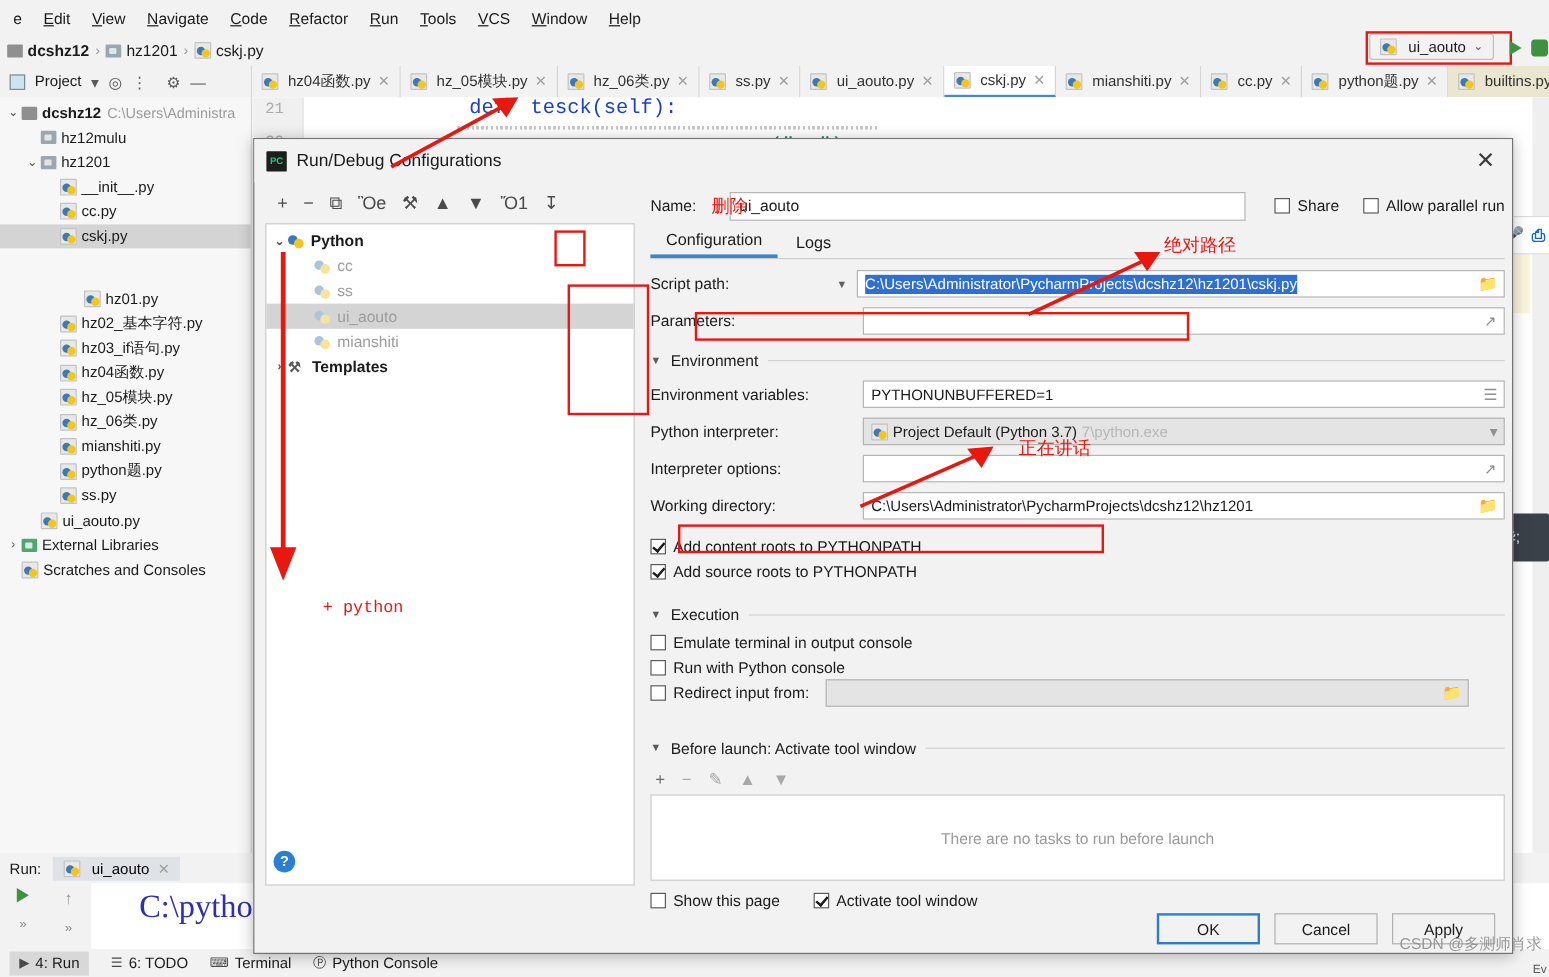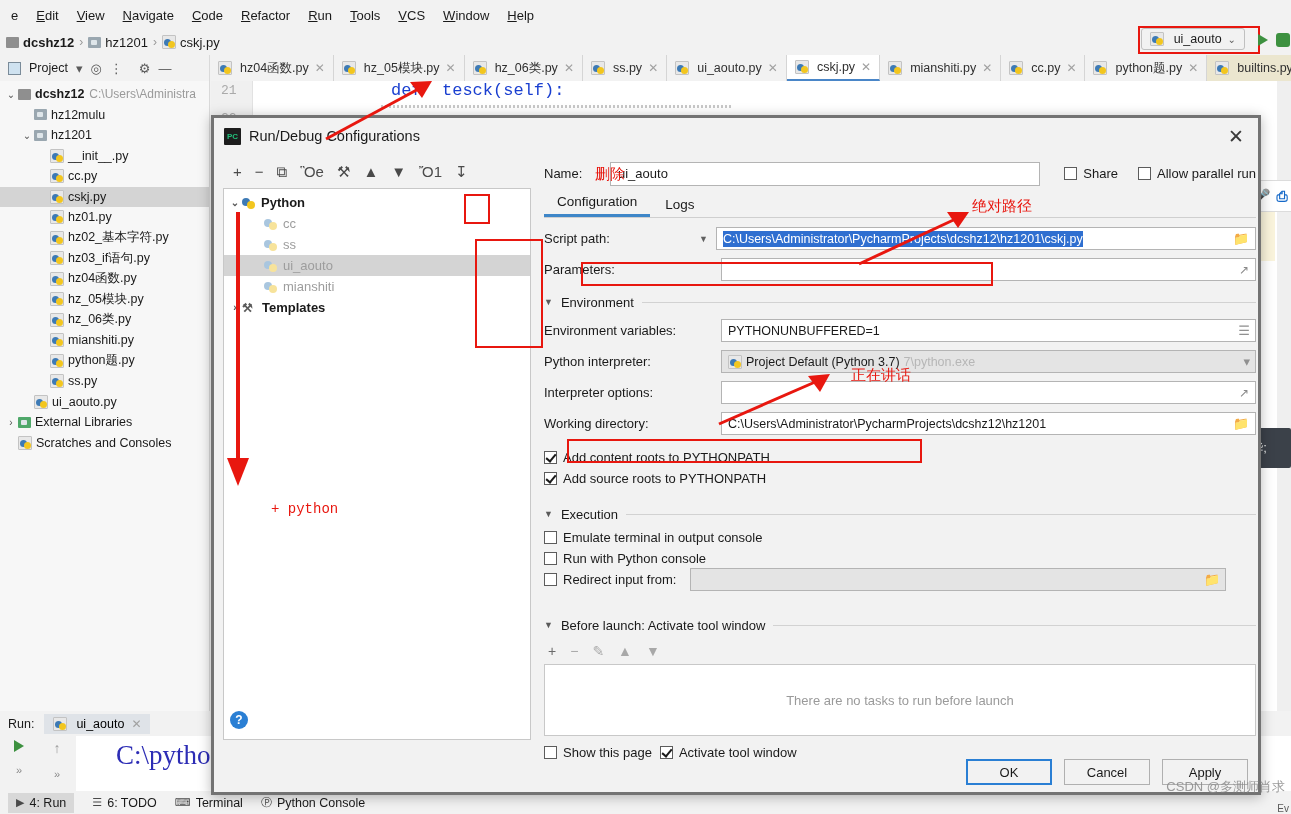--- a/index.html
+++ b/index.html
@@ -146,21 +146,21 @@
   }
   .toast .sep { width:1px; height:18px; background:#6c727a; }
   .mic {
     width:8px;height:12px;border-radius:4px;background:#7de0a0;position:relative;
   }
   .mic::after{content:"";position:absolute;left:-3px;top:12px;width:14px;height:2px;background:#7de0a0;}
 
   
   .dialog {
     position:absolute; left:211px; top:115px; width:1050px; height:680px;
-    background:#f2f2f2; border:3px solid #737373; box-shadow:0 2px 12px rgba(0,0,0,.28);
+    background:#f2f2f2; border:1px solid #737373; box-shadow:0 2px 12px rgba(0,0,0,.28);
   }
   .dlg-title {
     height:36px; display:flex; align-items:center; padding:0 10px; gap:8px; background:#f2f2f2;
   }
   .pc-logo {
     width:17px;height:17px;background:#1d1d1d;color:#21c07a;font-size:8px;font-weight:bold;
     display:flex;align-items:center;justify-content:center;font-family:"Liberation Sans",sans-serif;
     border-radius:1px;
   }
   .dlg-title-text { font-size:14.5px; color:#1a1a1a; }
@@ -372,21 +372,21 @@
       <div class="tnode" style="padding-left: 36px;">
         <span class="tw"></span>
         <span class="ic-py"></span>
         <span>cc.py</span>
       </div>
       <div class="tnode sel" style="padding-left: 36px;">
         <span class="tw"></span>
         <span class="ic-py"></span>
         <span>cskj.py</span>
       </div>
-      <div class="tnode" style="padding-left: 36px;">
+      <div class="tnode" style="padding-left: 56px; margin-top: 32px;">
         <span class="tw"></span>
         <span class="ic-py"></span>
         <span>hz01.py</span>
       </div>
       <div class="tnode" style="padding-left: 36px;">
         <span class="tw"></span>
         <span class="ic-py"></span>
         <span>hz02_基本字符.py</span>
       </div>
       <div class="tnode" style="padding-left: 36px;">
@@ -706,21 +706,21 @@
               <span style="color: rgb(168, 168, 168);">−</span>
               <span style="color: rgb(168, 168, 168);">✎</span>
               <span style="color: rgb(168, 168, 168);">▲</span>
               <span style="color: rgb(168, 168, 168);">▼</span>
             </div>
 
           <div class="tasksbox">
             <span>There are no tasks to run before launch</span>
           </div>
 
-          <div id="bottomchecks" style="margin-top:6px;display:flex;gap:8px;align-items:center;">
+          <div id="bottomchecks" style="margin-top:6px;display:flex;gap:28px;align-items:center;">
               <div class="cbrow" style="height: 21px;">
                 <span class="cb"></span>
                 <span>Show this page</span>
               </div>
               <div class="cbrow" style="height: 21px;">
                 <span class="cb on"></span>
                 <span>Activate tool window</span>
               </div>
             </div>
         </div>

